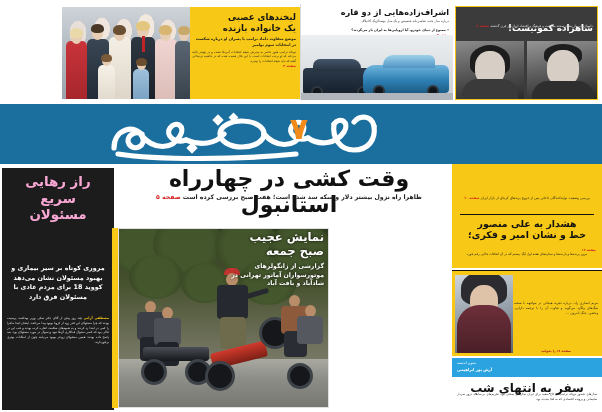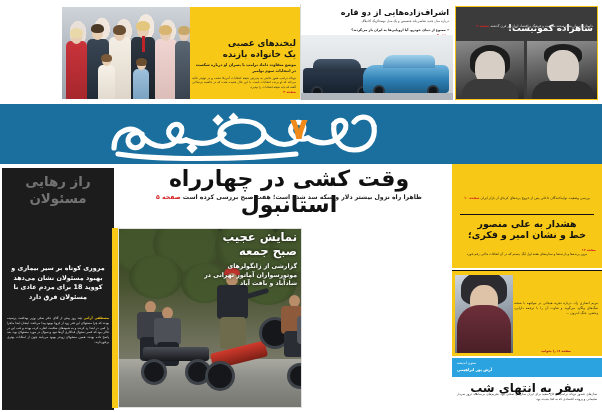--- a/index.html
+++ b/index.html
@@ -22,21 +22,20 @@
   }
 
   
   .abs { position: absolute; }
 
   .hl {
     font-weight: bold;
     color: #141414;
     line-height: 1.15;
     letter-spacing: -0.2px;
-    margin-top: 26px;
   }
 
   .tiny {
     font-size: 3.1px;
     line-height: 1.45;
     color: #2a2a2a;
     text-align: justify;
     direction: rtl;
   }
 
@@ -230,40 +229,40 @@
   #main-sub .pg { color: #d32222; }
 
   
   #left-col {
     left: 2px; top: 168px; width: 112px; height: 242px;
     background: #1c1c1c;
   }
   #left-hl {
     position: absolute; right: 5px; top: 6px; width: 102px;
     direction: rtl; text-align: center;
-    font-size: 13.4px; font-weight: bold; color: #737373;
+    font-size: 13.4px; font-weight: bold; color: #f9a8d4;
     line-height: 1.24; letter-spacing: -0.3px;
   }
   #left-sub {
     position: absolute; right: 5px; top: 96px; width: 102px;
     direction: rtl; text-align: center;
     font-size: 6.4px; font-weight: bold; color: #ffffff; line-height: 1.5;
   }
   #left-body {
     position: absolute; right: 5px; top: 148px; width: 102px; height: 88px;
     direction: rtl; text-align: justify;
     font-size: 3.1px; color: #e4e4e4; line-height: 1.5;
   }
   #left-byline {
     display: inline; color: #f6c814; font-weight: bold; font-size: 3.4px;
   }
 
   
   #center-photo {
-    left: 118px; top: 228px; width: 184px; height: 180px;
+    left: 118px; top: 228px; width: 211px; height: 180px;
     background: linear-gradient(180deg, #2f3c22 0%, #46512e 30%, #6d6f59 62%, #8d8d82 100%);
     overflow: hidden;
     border: 1px solid #e0e0e0;
   }
   .foliage {
     position: absolute; border-radius: 50%;
     background: radial-gradient(circle, #44572c 0 55%, #2d3a1d 100%);
     opacity: .92;
   }
   .road {
@@ -523,20 +522,21 @@
     <div id="main-hl">وقت کشی در چهارراه استانبول</div>
     <div id="main-sub">
       <span>ظاهرا راه نزول بیشتر دلار و سکه سد شده است؛ هفت صبح بررسی کرده است</span>
       <span class="pg">صفحه ۵</span>
     </div>
   </div>
 
   <div class="abs" id="left-col">
     <div id="left-hl">
       <div>راز رهایی</div>
+      <div>سریع</div>
       <div>مسئولان</div>
     </div>
     <div id="left-sub">مروری کوتاه بر سیر بیماری و بهبود مسئولان نشان می‌دهد کووید 18 برای مردم عادی با مسئولان فرق دارد</div>
     <div id="left-body">
       <span id="left-byline">مصطفی آرانی</span>
       <span>چند روز پیش از آقای دکتر نمکی وزیر بهداشت پرسیده بودند که چرا مسئولان این قدر زود از کرونا بهبود پیدا می‌کنند. ایشان ابتدا ماجرا را کمی در ابتدا رد کردند و به شبهه‌های سلامت اشاره کرده بودند و خب این در حالی بود که کسی سئوال فداکاری آن‌ها نبود و سوال در مورد مسئولان بود. بعد پاسخ داده بودند: همین مسئولان زودتر بهبود می‌یابند چون از امکانات بهتری برخوردارند.</span>
     </div>
   </div>
 
   <div class="abs" id="left-sliver"></div>

